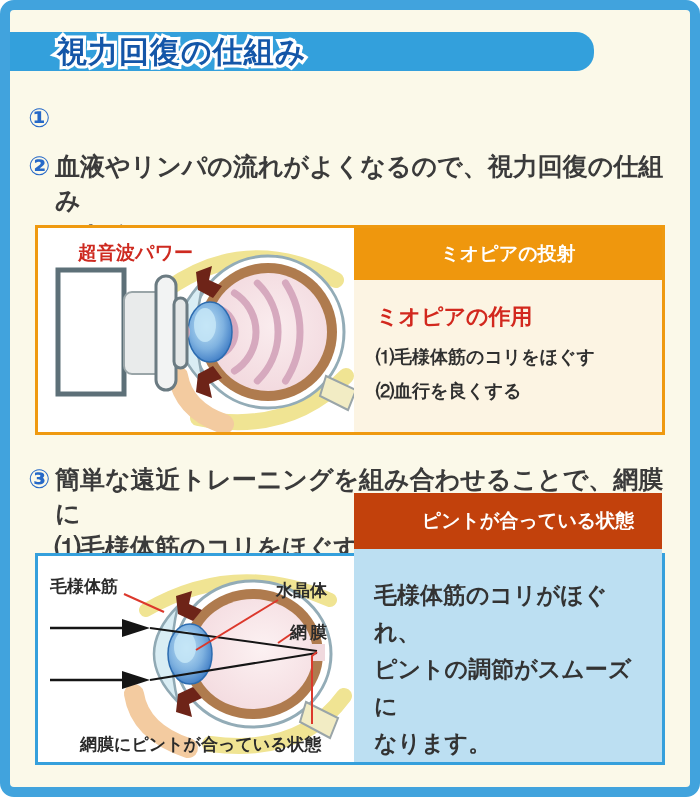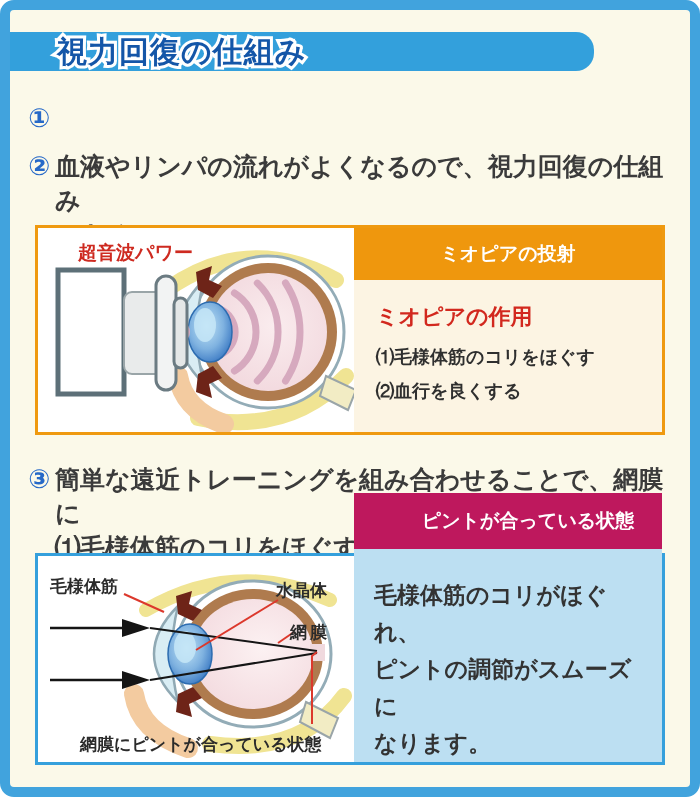--- a/index.html
+++ b/index.html
@@ -36,21 +36,21 @@
   .panel-img svg{display:block;width:100%;height:100%;}
   .img-label{
     position:absolute;left:40px;top:12px;font-size:19px;font-weight:bold;color:#CE2A20;
   }
   .panel-right{flex:1;display:flex;flex-direction:column;min-width:0;}
   .panel-head{
     display:flex;align-items:center;justify-content:center;
     color:#fff;font-size:19px;font-weight:bold;
   }
   .panel1 .panel-head{height:52px;background:#EF970D;}
-  .panel2 .panel-head{height:56px;background:#be185d;padding-left:40px;}
+  .panel2 .panel-head{height:56px;background:#c2410c;padding-left:40px;}
   .panel1 .panel-body{
     flex:1;background:#FCF4E3;padding:22px 10px 0 22px;
   }
   .p1-sub{font-size:22px;font-weight:bold;color:#D2281E;margin-bottom:8px;}
   .p1-items{font-size:18px;font-weight:600;color:#2F2F2F;line-height:34px;white-space:pre-line;}
   .panel2 .panel-body{
     flex:1;background:#BCDFF2;padding:28px 12px 0 20px;
     font-size:23px;font-weight:600;color:#333;line-height:37px;white-space:pre-line;
   }
   .eye-label{font-weight:bold;fill:#2B2B2B;}

